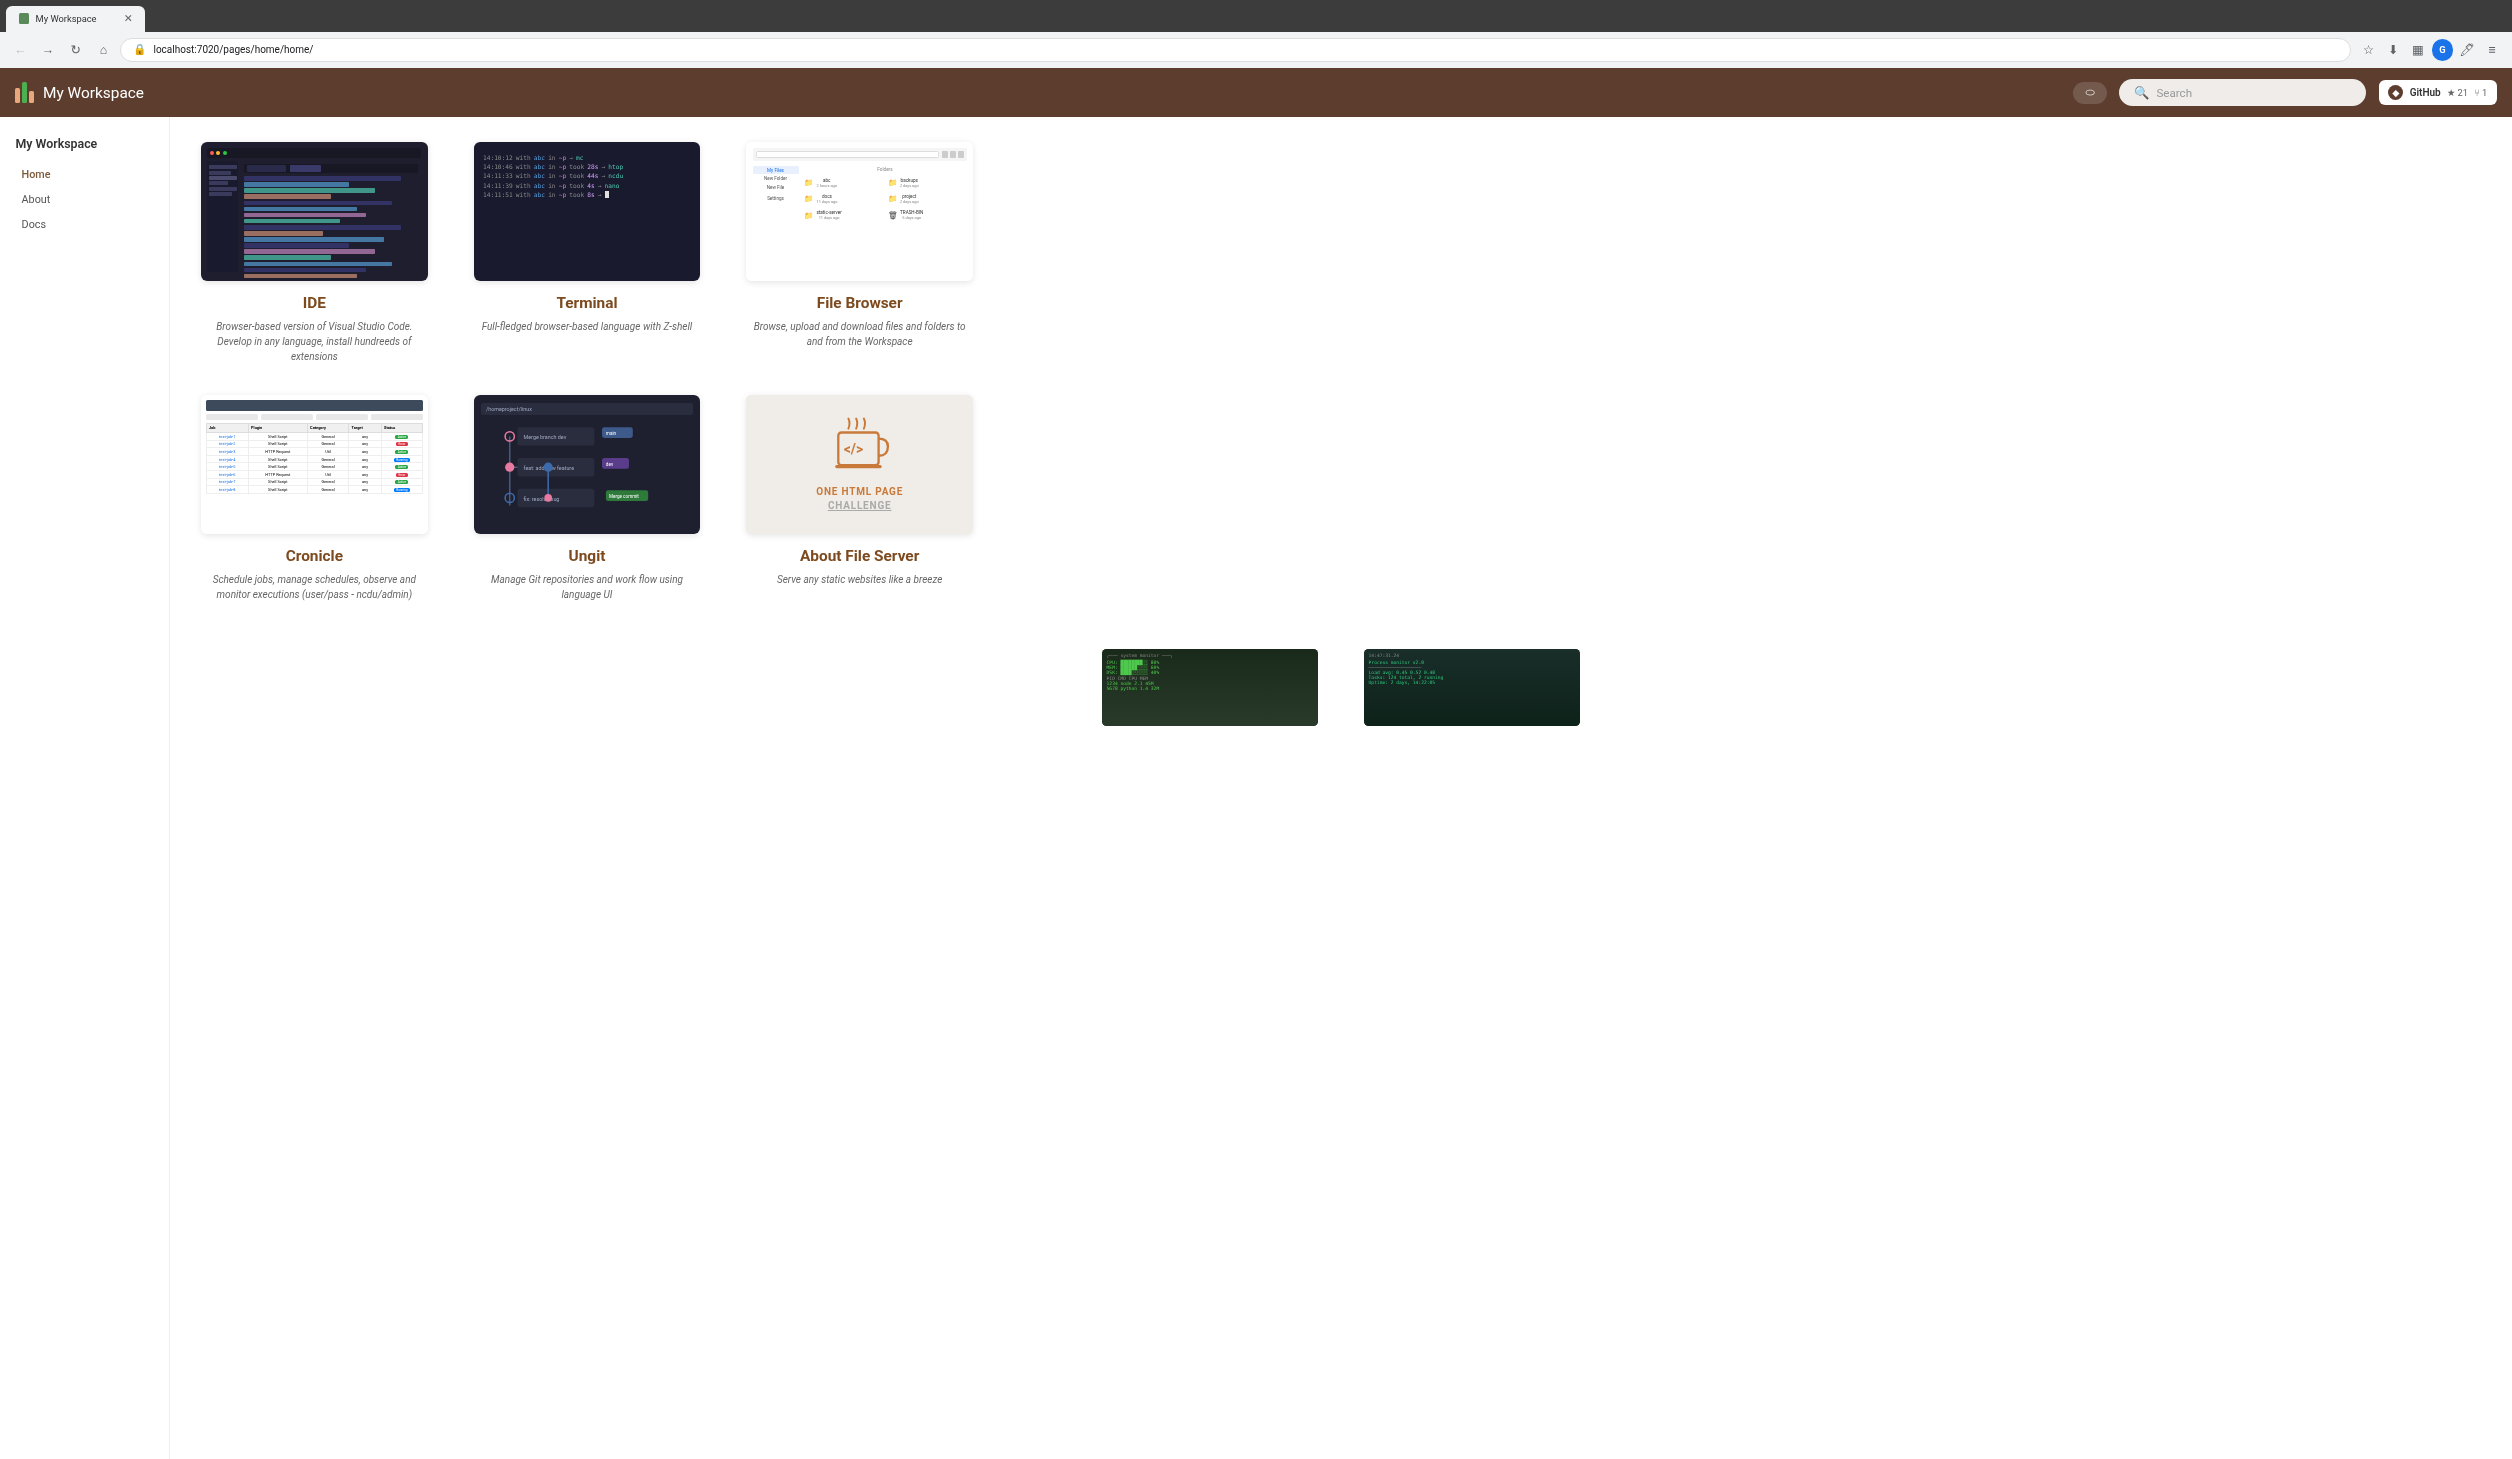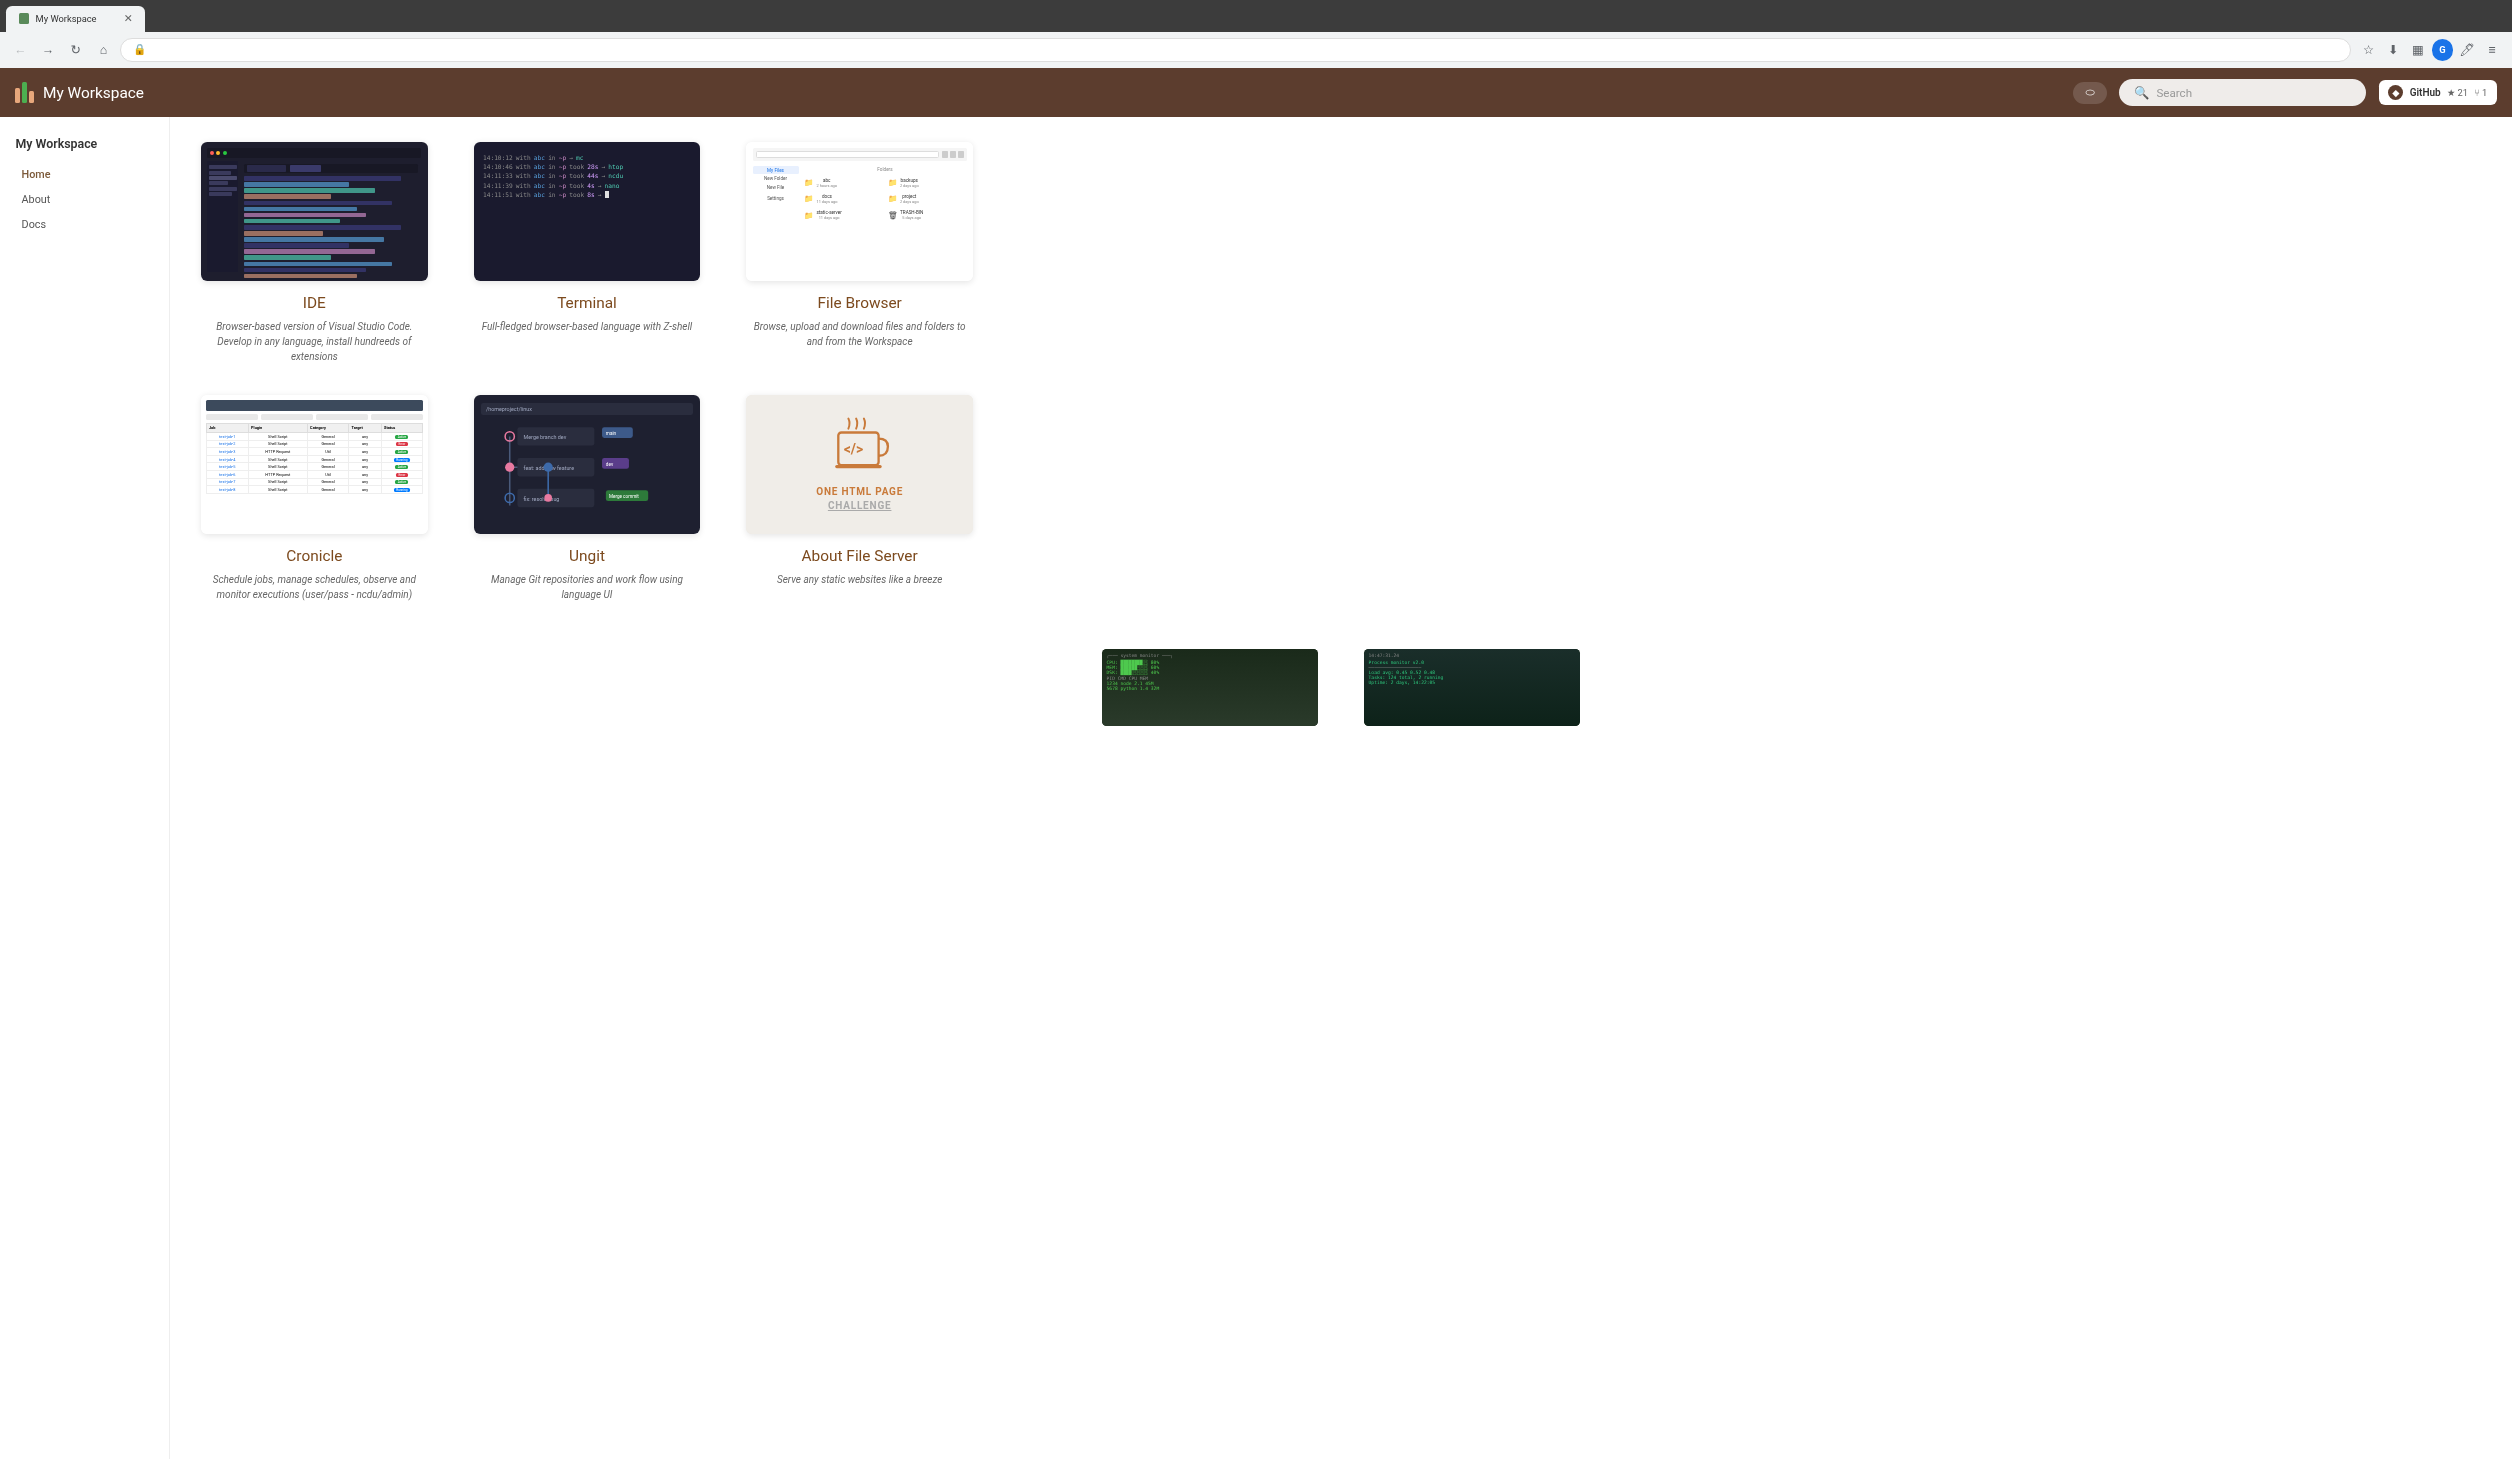--- a/index.html
+++ b/index.html
@@ -224,21 +224,21 @@
       margin-bottom: 12.4px;
       box-shadow: 0 1.5px 6.2px rgba(0,0,0,0.1);
       display: flex;
       align-items: center;
       justify-content: center;
       transition: box-shadow 0.2s;
     }
 
     .app-card-title {
       font-size: 15.4px;
-      font-weight: 400;
+      font-weight: 700;
       color: #7c4a1e;
       margin-bottom: 7.7px;
     }
 
     .app-card-desc {
       font-size: 10px;
       color: #666;
       font-style: italic;
       line-height: 1.5;
     }
@@ -459,20 +459,21 @@
       <span class="tab-close">✕</span>
     </div>
   </div>
   <div class="browser-toolbar">
     <button class="nav-btn disabled">←</button>
     <button class="nav-btn">→</button>
     <button class="nav-btn">↻</button>
     <button class="nav-btn">⌂</button>
     <div class="address-bar">
       <span class="security-icon">🔒</span>
+      <span class="url-text">localhost:7020/pages/home/home/</span>
     </div>
     <div class="browser-actions">
       <button class="browser-action-btn">☆</button>
       <button class="browser-action-btn">⬇</button>
       <button class="browser-action-btn">▦</button>
       <div class="extension-icon">G</div>
       <button class="browser-action-btn">🖊</button>
       <button class="browser-action-btn">≡</button>
     </div>
   </div>

